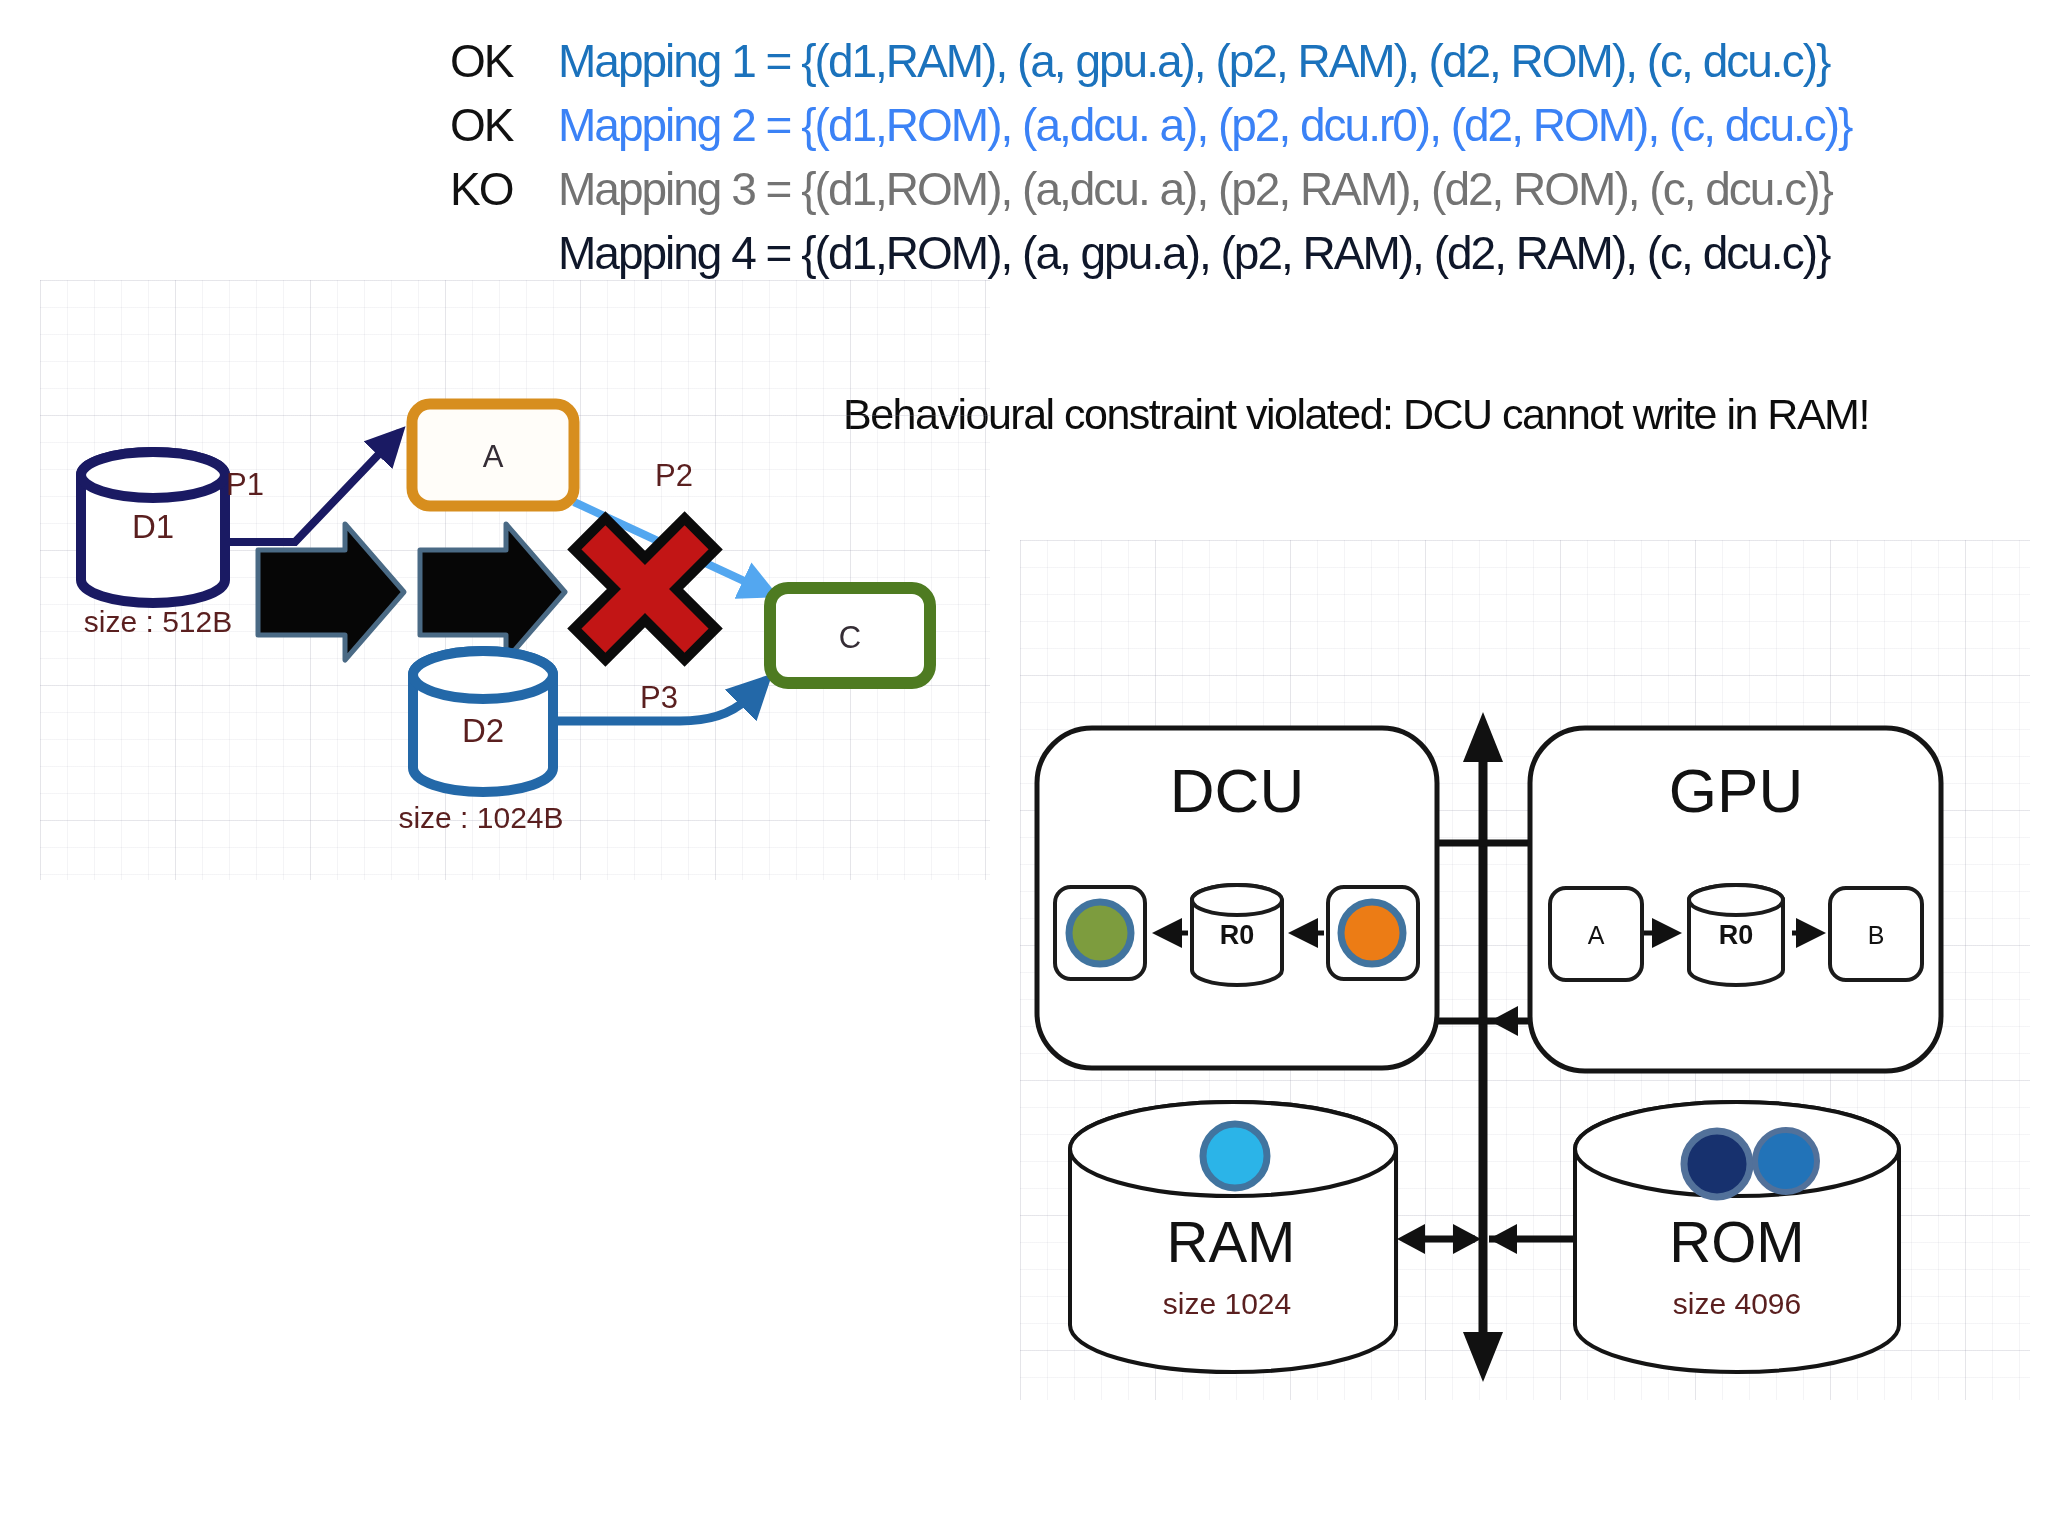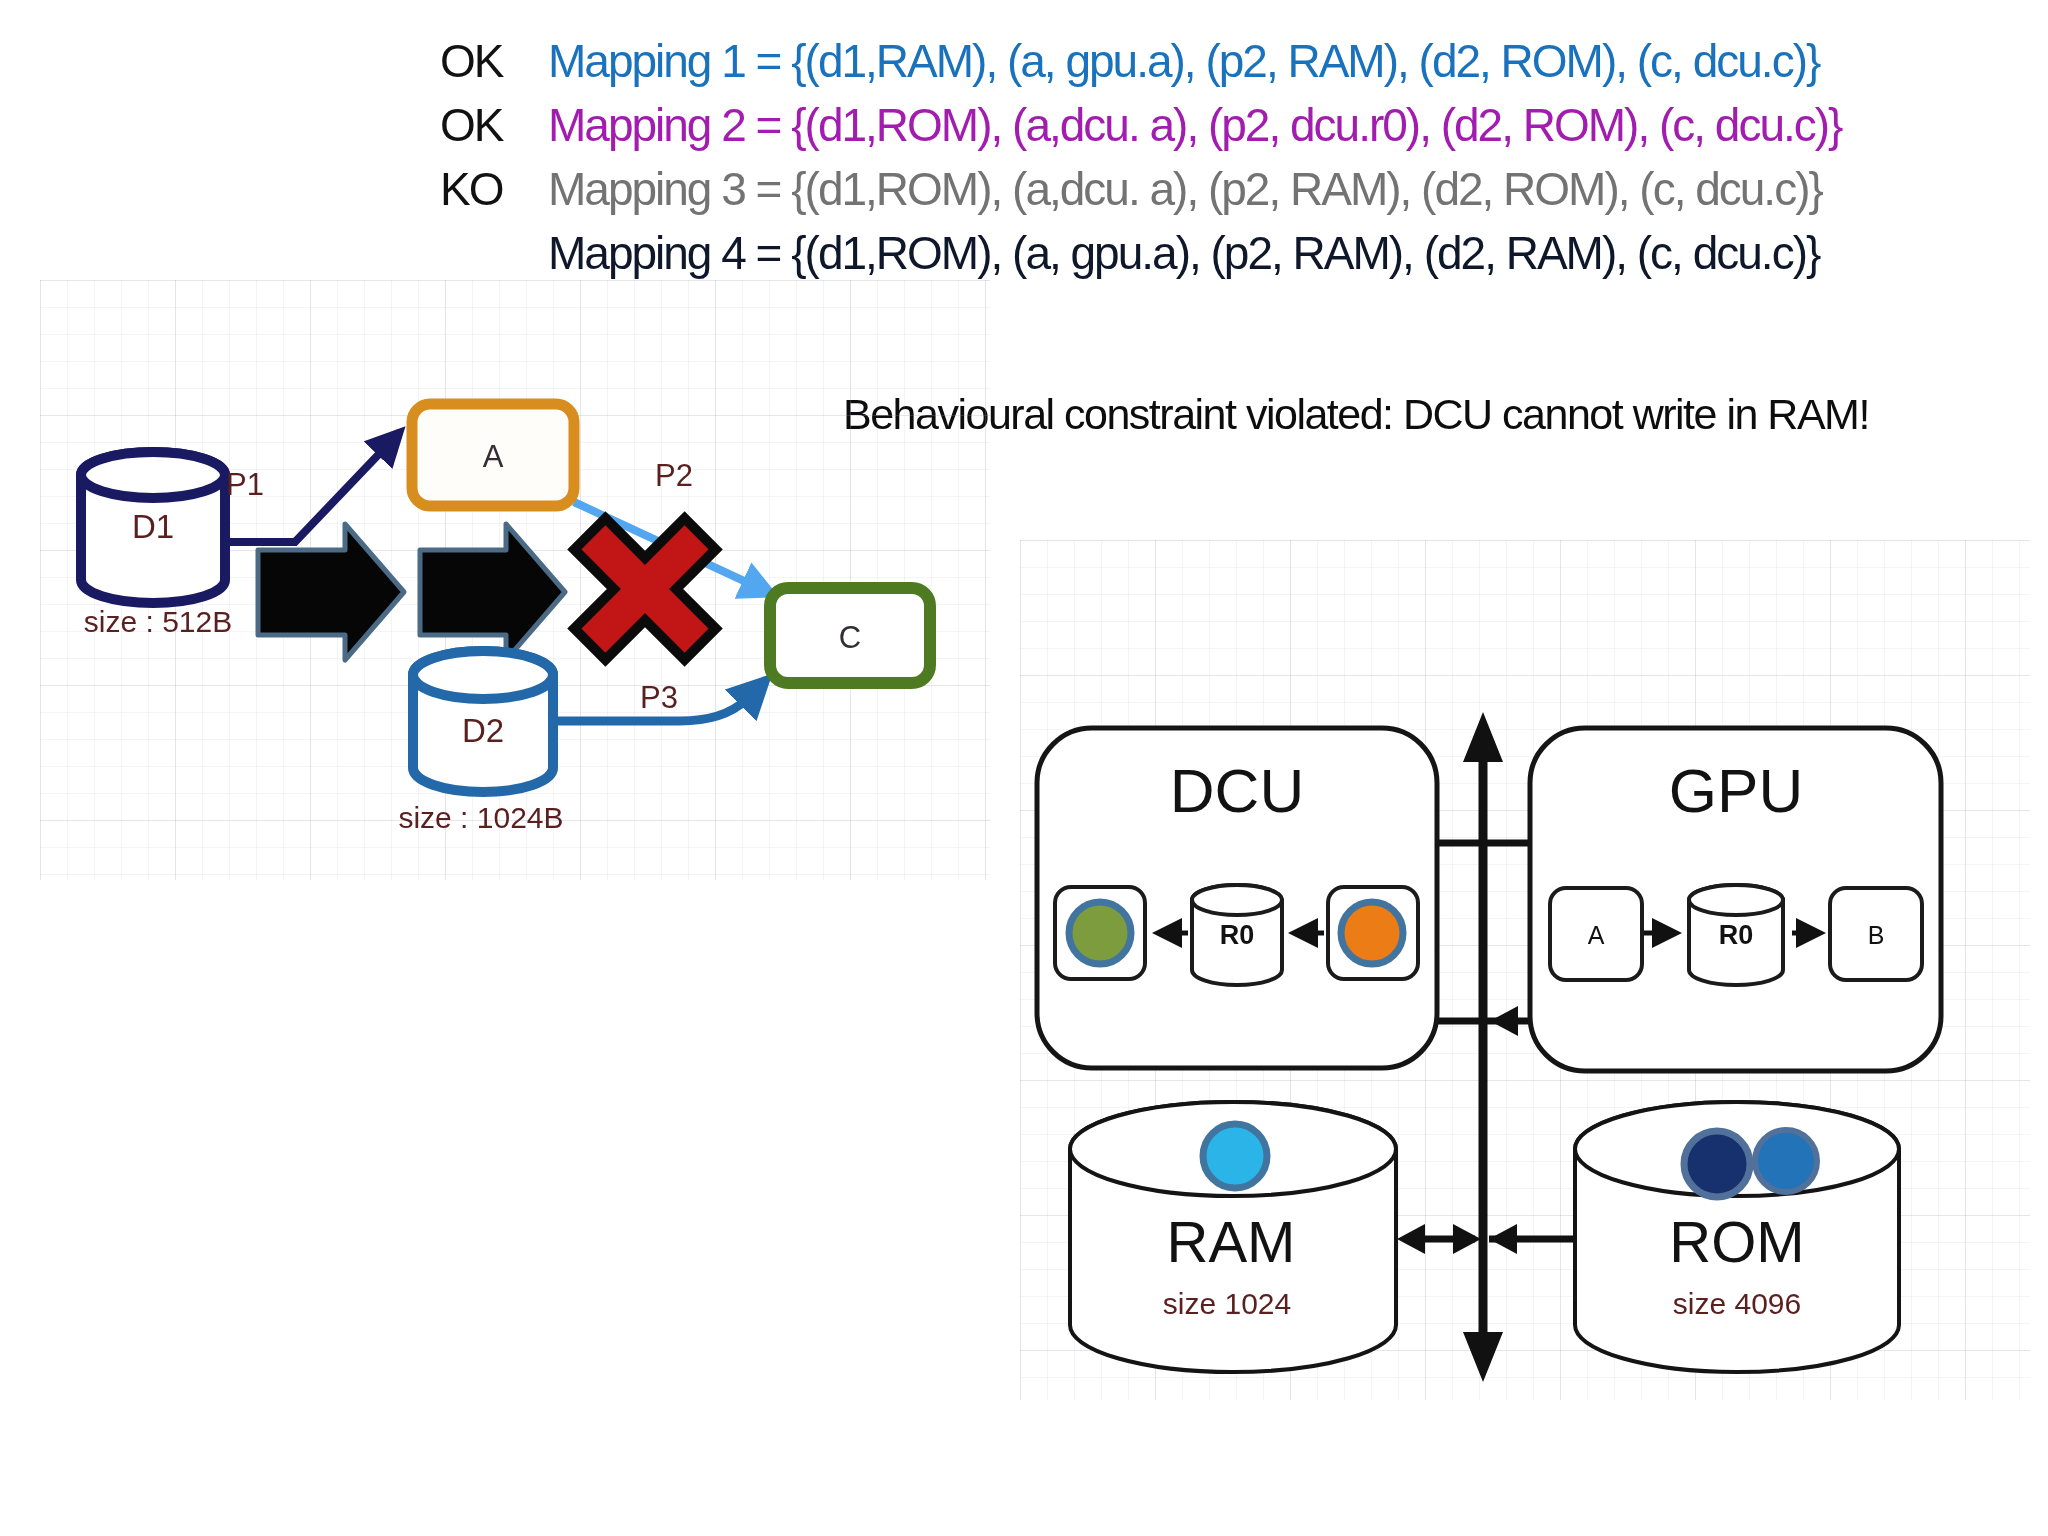--- a/index.html
+++ b/index.html
@@ -1,23 +1,23 @@
 <!DOCTYPE html>
 <html><head>
 <meta charset="utf-8">
 <style>
   html,body{margin:0;padding:0;background:#ffffff;}
   .stage{position:relative;width:2048px;height:1536px;background:#ffffff;overflow:hidden;
          font-family:"Liberation Sans",sans-serif;}
   
   .mappings{position:absolute;left:440px;top:34px;}
   .map-row{display:flex;align-items:baseline;height:64px;font-size:46px;letter-spacing:-2px;white-space:nowrap;}
-  .verdict{display:inline-block;width:108px;color:#111111;}
+  .verdict{display:inline-block;width:108px;color:#111111;margin-left:10px;}
   .map-text.c1{color:#1b72bc;text-align:right;}
-  .map-text.c2{color:#a21caf;}
+  .map-text.c2{color:#3b82f6;}
   .map-text.c3{color:#737373;}
   .map-text.c4{color:#0f172a;}
   
   .banner{position:absolute;left:843px;top:390px;font-size:43px;letter-spacing:-1.5px;
           color:#0d0d0d;white-space:nowrap;}
   
   .dataflow{position:absolute;left:40px;top:280px;}
   .arch{position:absolute;left:1020px;top:540px;}
   .gridbg{background-image:
       linear-gradient(to right, rgba(150,150,170,0.16) 1px, transparent 1px),

